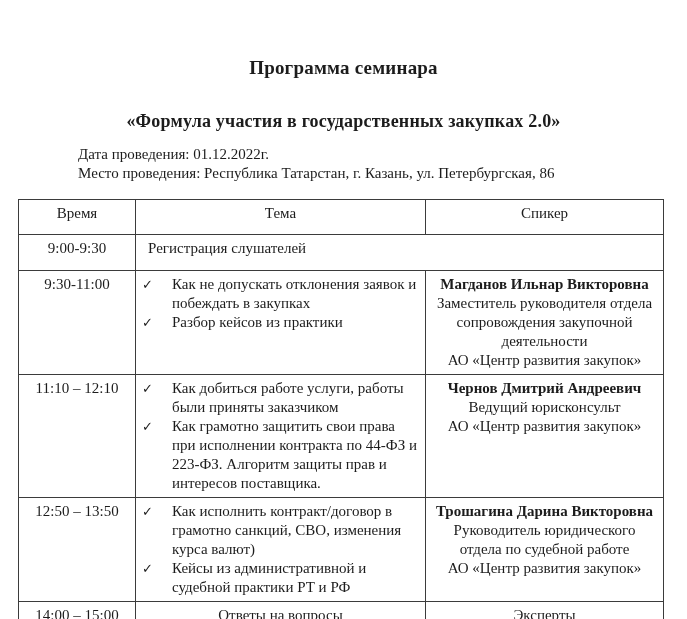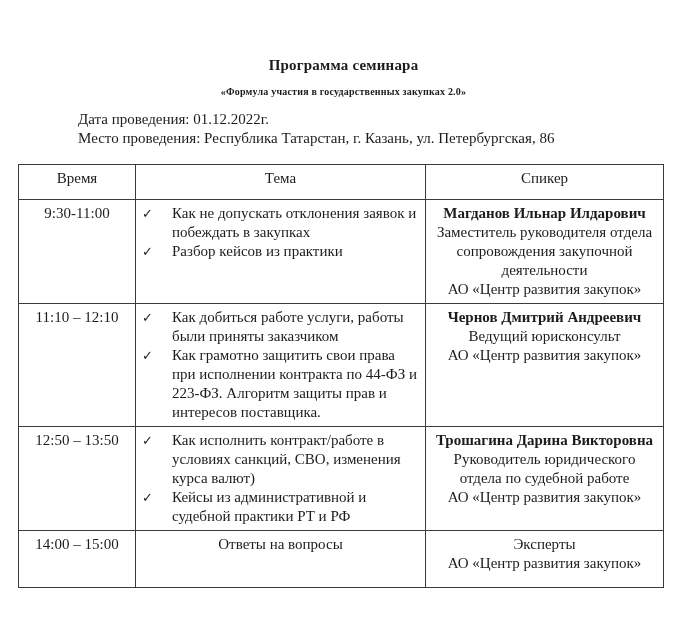--- a/index.html
+++ b/index.html
@@ -16,28 +16,28 @@
   }
   .doc {
     position: relative;
     width: 687px;
     height: 619px;
   }
   .title {
     margin-top: 57px;
     text-align: center;
     font-weight: bold;
-    font-size: 15px;
+    font-size: 19px;
     letter-spacing: 0.2px;
   }
   .subtitle {
-    margin-top: 12px;
+    margin-top: 32px;
     text-align: center;
     font-weight: bold;
-    font-size: 10px;
+    font-size: 18px;
     letter-spacing: 0.2px;
   }
   .meta {
     margin: 13px 0 16px 78px;
     font-size: 15px;
     line-height: 19px;
   }
   table.program {
     border-collapse: collapse;
     table-layout: fixed;
@@ -120,37 +120,41 @@
       <col class="c-topic">
       <col class="c-speaker">
     </colgroup>
     <tbody>
         <tr class="r-header">
       <th>Время</th>
       <th>Тема</th>
       <th>Спикер</th>
     </tr>
 
+    <tr class="r-0">
+      <td class="time-cell">9:00-9:30</td>
+      <td class="topic-cell merged" colspan="2">Регистрация слушателей</td>
+    </tr>
 
     <tr class="r-1">
       <td class="time-cell">9:30-11:00</td>
       <td class="topic-cell">
         <div class="topic-list">
           <div class="topic-item">
             <span class="check">✓</span>
             <span class="topic-item-text">Как не допускать отклонения заявок и побеждать в закупках</span>
           </div>
           <div class="topic-item">
             <span class="check">✓</span>
             <span class="topic-item-text">Разбор кейсов из практики</span>
           </div>
         </div>
       </td>
       <td class="speaker-cell">
-        <div class="speaker-name">Магданов Ильнар Илдарович</div>
+        <div class="speaker-name">Магданов Ильнар Викторовна</div>
         <div>Заместитель руководителя отдела сопровождения закупочной деятельности</div>
         <div>АО «Центр развития закупок»</div>
       </td>
     </tr>
 
     <tr class="r-2">
       <td class="time-cell">11:10 – 12:10</td>
       <td class="topic-cell">
         <div class="topic-list">
           <div class="topic-item">
@@ -169,21 +173,21 @@
         <div>АО «Центр развития закупок»</div>
       </td>
     </tr>
 
     <tr class="r-3">
       <td class="time-cell">12:50 – 13:50</td>
       <td class="topic-cell">
         <div class="topic-list">
           <div class="topic-item">
             <span class="check">✓</span>
-            <span class="topic-item-text">Как исполнить контракт/работе в условиях санкций, СВО, изменения курса валют)</span>
+            <span class="topic-item-text">Как исполнить контракт/договор в грамотно санкций, СВО, изменения курса валют)</span>
           </div>
           <div class="topic-item">
             <span class="check">✓</span>
             <span class="topic-item-text">Кейсы из административной и судебной практики РТ и РФ</span>
           </div>
         </div>
       </td>
       <td class="speaker-cell">
         <div class="speaker-name">Трошагина Дарина Викторовна</div>
         <div>Руководитель юридического отдела по судебной работе</div>

